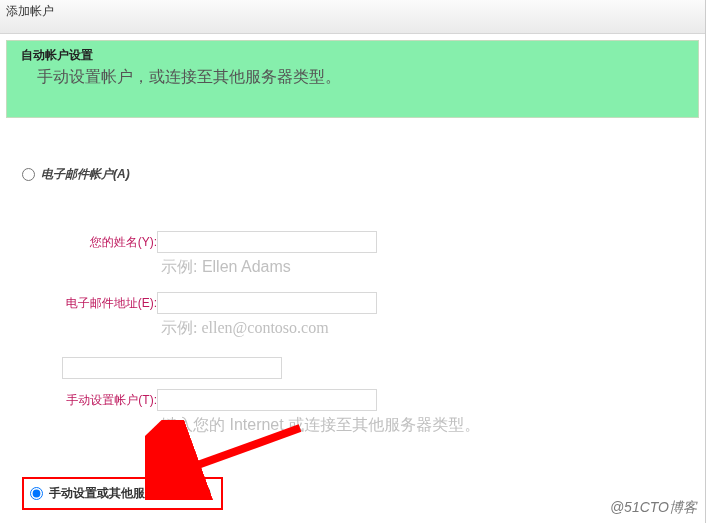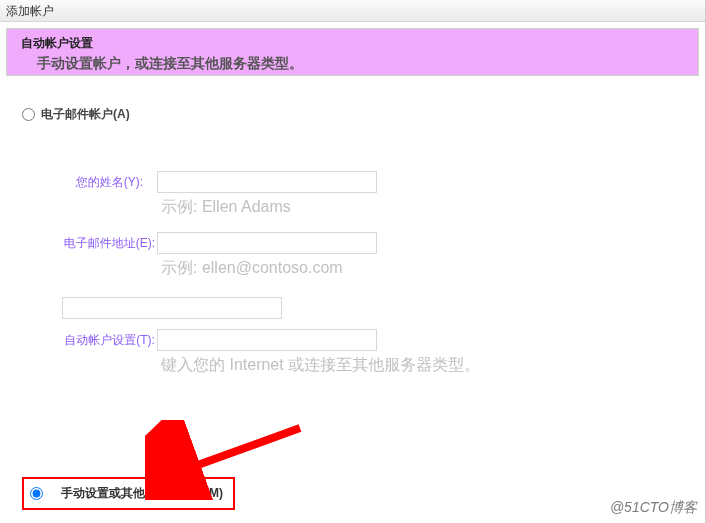--- a/index.html
+++ b/index.html
@@ -10,112 +10,112 @@
     font-family: "Microsoft YaHei", "SimSun", Tahoma, sans-serif;
     font-size: 12px;
     background: #ffffff;
     color: #333;
     position: relative;
     overflow: hidden;
     border-right: 1px solid #ccc;
   }
 
   .titlebar {
-    height: 22px;
+    height: 34px;
     line-height: 22px;
     background: linear-gradient(#fbfbfb, #eaeaea);
     border-bottom: 1px solid #d6d6d6;
     padding-left: 6px;
     font-size: 12px;
     color: #333;
   }
 
   .banner {
-    margin: 6px 6px 0 6px;
-    height: 48px;
-    background: #f0abfc;
+    margin: 6px 6px 18px 6px;
+    height: 78px;
+    background: #86efac;
     border: 1px solid #c4dcbd;
     padding: 6px 14px 4px 14px;
   }
   .banner-title {
     font-weight: bold;
     font-size: 12px;
     color: #222;
   }
   .banner-sub {
-    font-size: 14px;
+    font-size: 16px;
     color: #555;
     padding-left: 16px;
     margin-top: 3px;
-    font-weight: bold;
   }
 
   .content {
     padding: 30px 18px 0 22px;
   }
 
   .radio-row {
     display: flex;
     align-items: center;
     gap: 6px;
   }
   .radio-row input[type=radio] {
     margin: 0;
   }
   .radio-row label, .radio-row span.lbl {
     font-weight: bold;
     color: #444;
+    font-style: italic;
   }
 
   .form-block {
     margin-top: 48px;
     margin-left: 40px;
     color: #b3b3b3;
     font-size: 12px;
   }
   .form-row {
     display: flex;
     align-items: center;
     margin-bottom: 4px;
   }
   .form-label {
     width: 95px;
-    text-align: center;
-    color: #8b5cf6;
+    text-align: right;
+    color: #be185d;
   }
   .form-input {
     width: 220px;
     height: 22px;
     border: 1px solid #d8d8d8;
     background: #fff;
     padding: 2px 4px;
     font-size: 12px;
   }
   .form-input:disabled {
     background: #ffffff;
     color: #aaa;
   }
   .form-example {
     margin-left: 95px;
     color: #c0c0c0;
     font-size: 16px;
     margin-bottom: 14px;
     padding-left: 4px;
   }
-  .gap-lg { margin-bottom: 18px; }
+  .gap-lg { margin-bottom: 18px; font-family: Liberation Serif, serif; }
 
   .manual-radio {
     position: absolute;
     left: 22px;
     top: 477px;
     border: 2px solid #ff0000;
     padding: 6px 10px 6px 6px;
     display: inline-flex;
     align-items: center;
-    gap: 18px;
+    gap: 6px;
   }
   .manual-radio input[type=radio] { margin:0; }
   .manual-radio .lbl { font-weight: bold; color:#333; }
 
   
   .arrow {
     position: absolute;
     left: 145px;
     top: 420px;
     pointer-events: none;
@@ -158,21 +158,21 @@
       <div class="form-label">电子邮件地址(E):</div>
       <input class="form-input" disabled="" style="">
     </div>
     <div class="form-example gap-lg">示例: ellen@contoso.com</div>
 
     <div class="form-row" style="margin-bottom:10px;">
       <input class="form-input" type="password" disabled="" style="">
     </div>
 
     <div class="form-row">
-      <div class="form-label">自动帐户设置(T):</div>
+      <div class="form-label">手动设置帐户(T):</div>
       <input class="form-input" type="password" disabled="" style="">
     </div>
     <div class="form-example">键入您的 Internet 或连接至其他服务器类型。</div>
   </div>
 </div>
 
 <div class="manual-radio">
   <input type="radio" name="acct" checked="" style="">
   <span class="lbl">手动设置或其他服务器类型(M)</span>
 </div>

